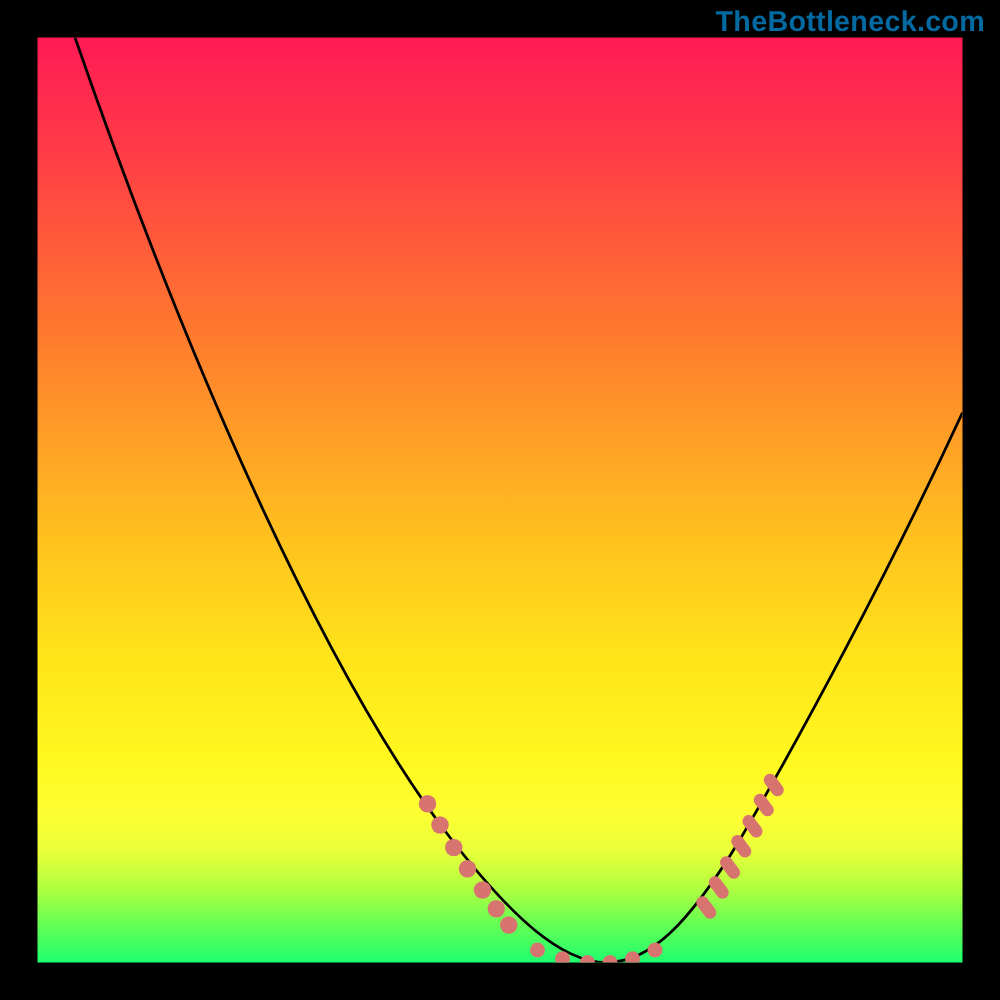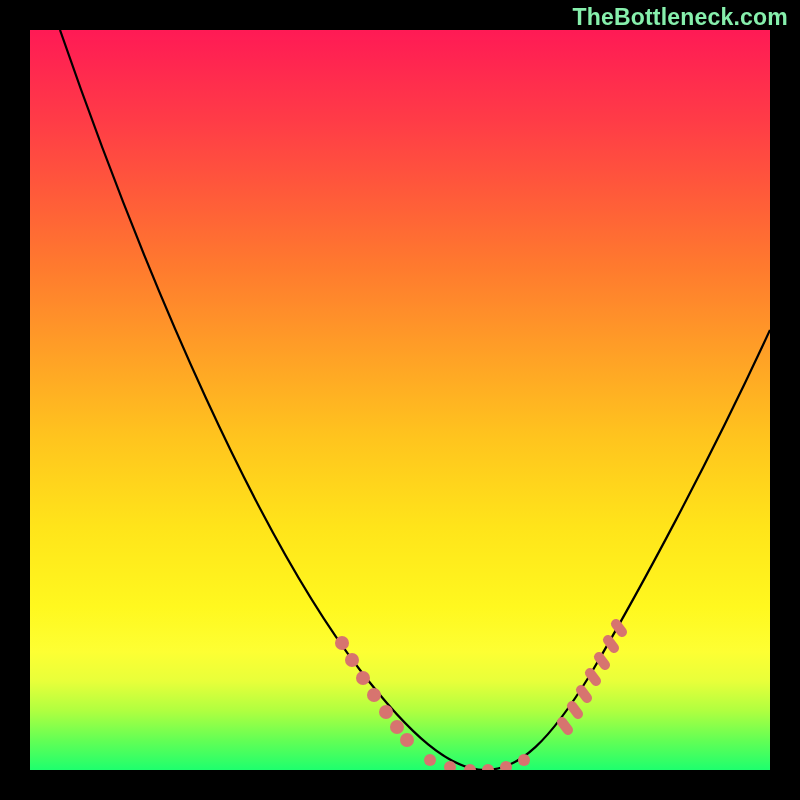--- a/index.html
+++ b/index.html
@@ -41,21 +41,21 @@
       #1eff6e 100%
     );
   }
   .watermark {
     position: absolute;
     top: 4px;
     right: 12px;
     font-family: Arial, Helvetica, sans-serif;
     font-size: 23px;
     font-weight: 600;
-    color: #86efac;
+    color: #0369a1;
     letter-spacing: 0.2px;
     user-select: none;
   }
   svg.curve {
     position: absolute;
     top: 0;
     left: 0;
     width: 740px;
     height: 740px;
   }

